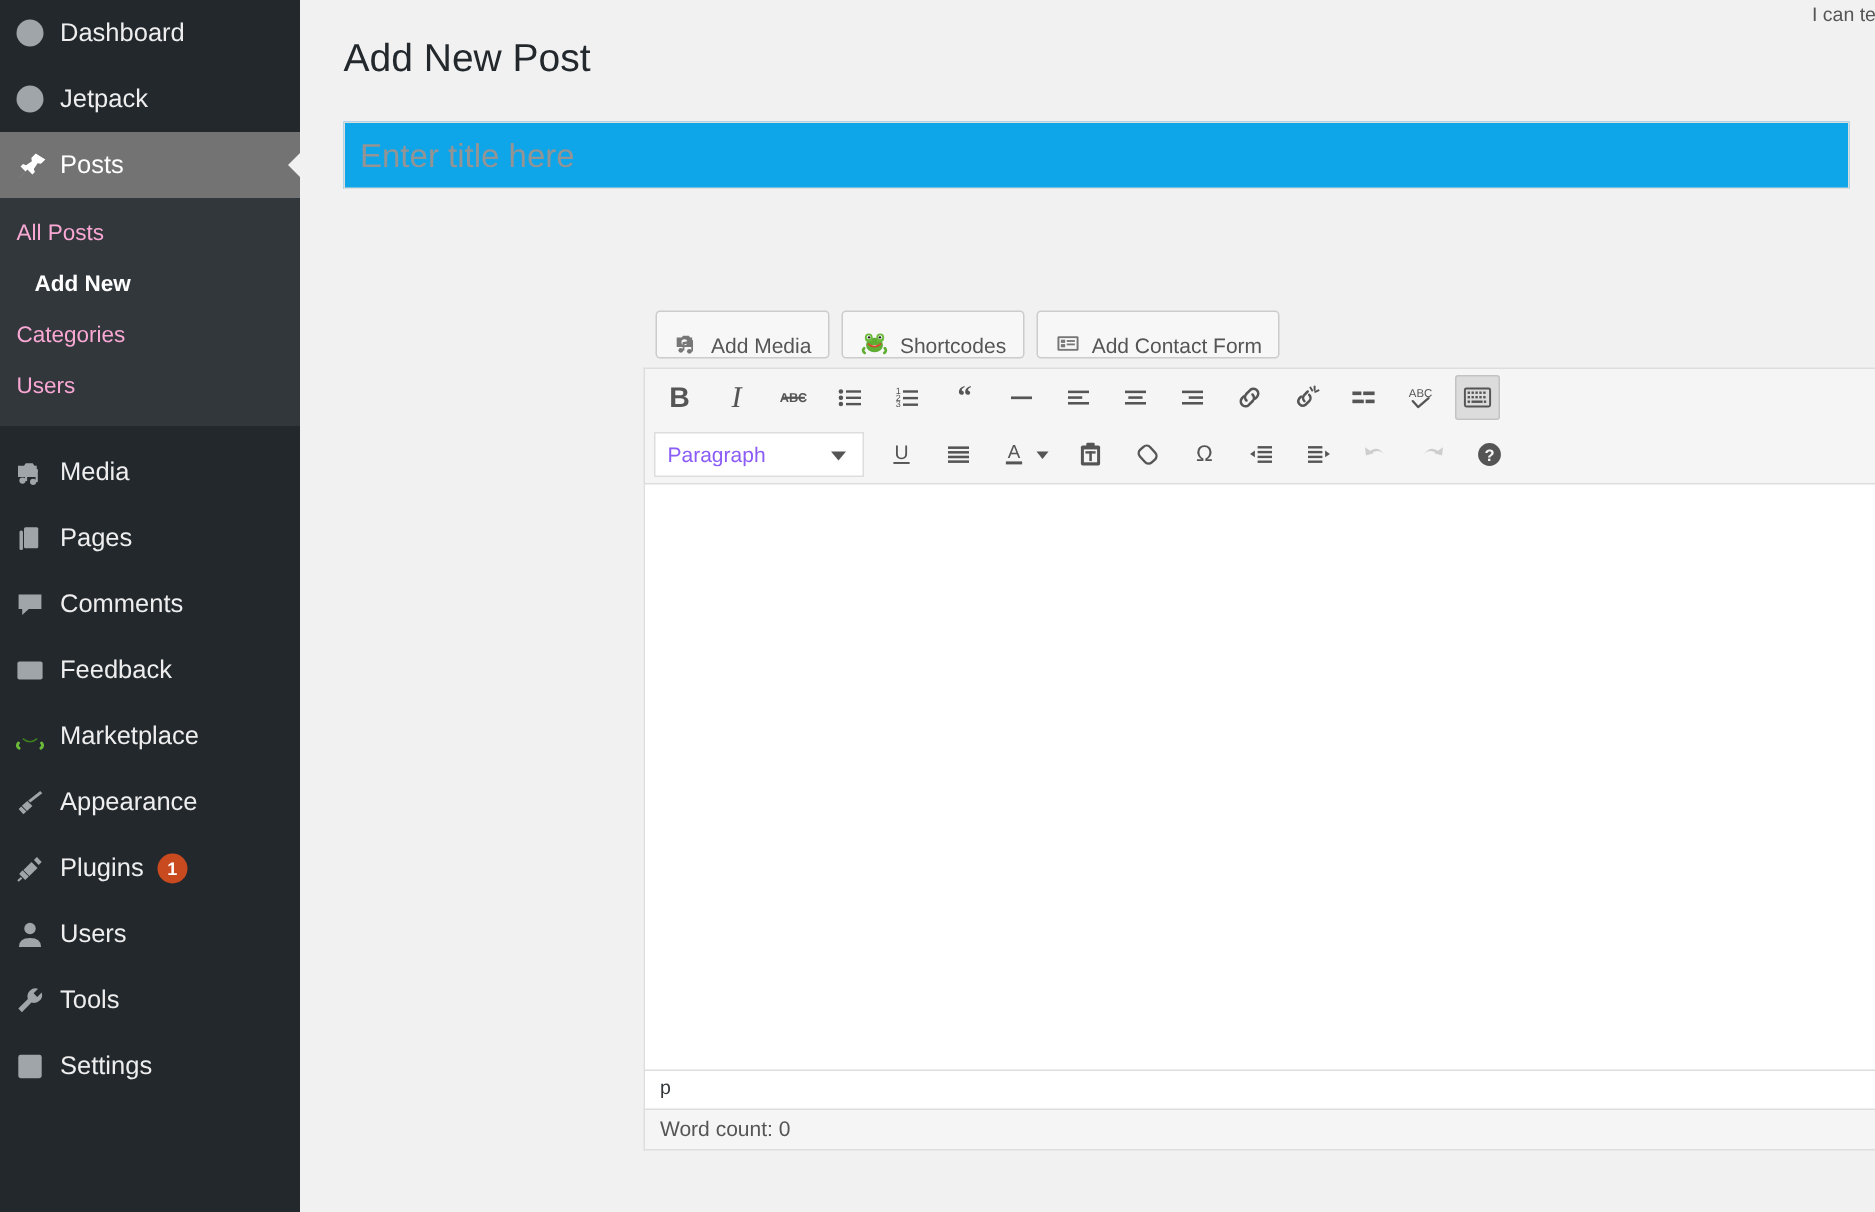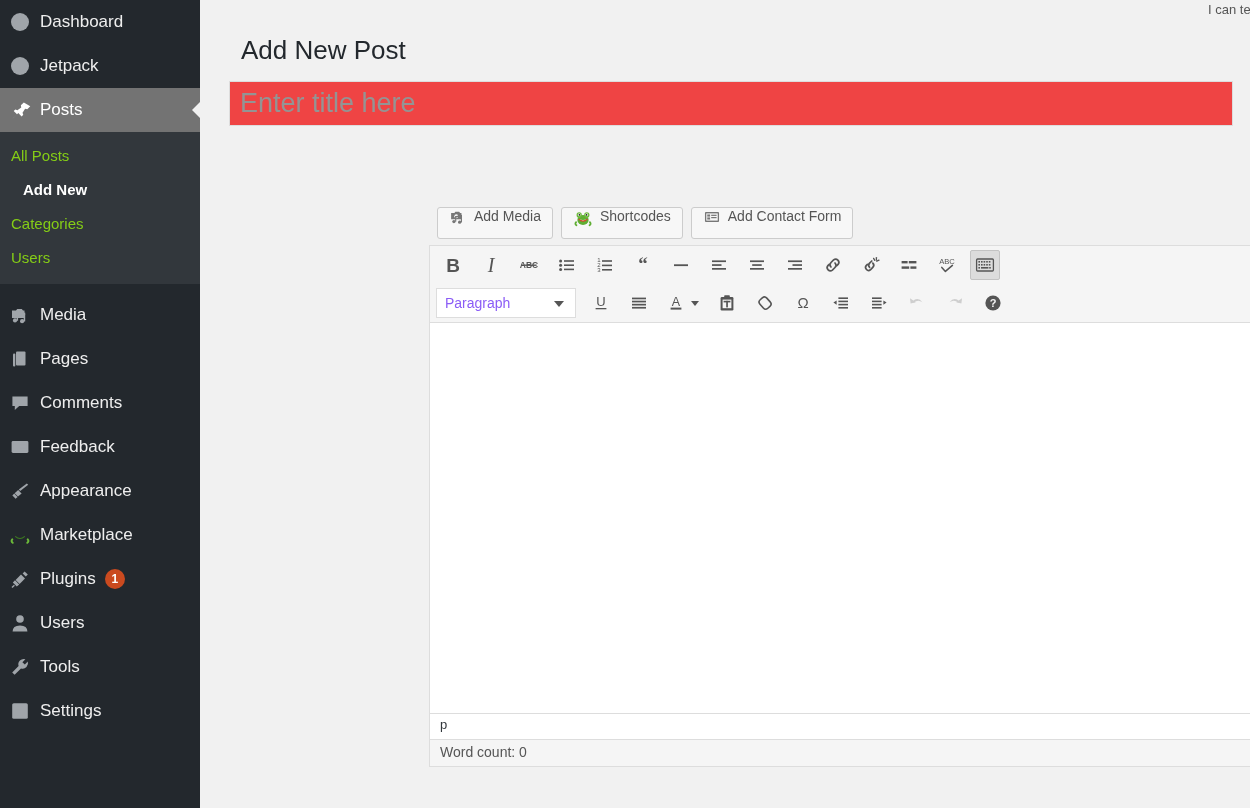--- a/index.html
+++ b/index.html
@@ -50,21 +50,21 @@
   .menu-item .ico svg * { fill: #a0a5aa; }
   .menu-item.active .ico svg * { fill: #ffffff; }
   .menu-item.frog .ico svg * { fill: none; }
 
   
   #submenu { background: #32373c; padding: 7px 0 9px 0; }
   .sub-item {
     display: block;
     padding: 6px 0 6px 11px;
     font-size: 15px;
-    color: #84cc16;
+    color: #f9a8d4;
     cursor: pointer;
     line-height: 22px;
   }
   .sub-item.current { color: #ffffff; font-weight: bold; margin-left: 12px; }
 
   .badge {
     display: inline-flex; align-items: center; justify-content: center;
     min-width: 20px; height: 20px;
     margin-left: 9px;
     padding: 0 5px;
@@ -88,51 +88,51 @@
     position: absolute; right: 0; top: 2px;
     font-size: 13px; color: #555;
     white-space: nowrap;
     overflow: hidden;
     width: 42px;
   }
   #page-title {
     position: absolute; left: 29px; top: 23px;
     font-size: 26px; font-weight: normal;
     color: #23282d;
-    margin: 12px;
+    margin: 0;
   }
   #title-wrap {
     position: absolute; left: 29px; top: 81px;
     width: 1004px; height: 45px;
   }
   #post-title-input {
     width: 100%; height: 45px;
     padding: 3px 10px;
     border: 1px solid #ddd;
-    background: #ef4444;
-    font-size: 27px;
+    background: #0ea5e9;
+    font-size: 22px;
     font-family: "Liberation Sans", sans-serif;
     color: #32373c;
     outline: none;
   }
   #post-title-input::placeholder { color: #949494; opacity: 1; }
 
   
   #editor {
     position: absolute; left: 229px; top: 196px;
     width: 1004px;
   }
 
   #media-buttons {
     height: 49px;
     padding: 11px 0 0 8px;
     display: flex; align-items: flex-start; gap: 8px;
   }
   .mbtn {
-    display: inline-flex; align-items: flex-start; gap: 7px;
+    display: inline-flex; align-items: flex-end; gap: 7px;
     height: 32px;
     padding: 0 11px;
     background: #f7f7f7;
     border: 1px solid #ccc;
     border-radius: 3px;
     font-size: 14px;
     color: #555;
     cursor: pointer;
     white-space: nowrap;
   }
@@ -312,48 +312,48 @@
             <rect x="4.4" y="6.8" width="13.2" height="8.4" fill="#23282d"></rect>
             <rect x="5.6" y="8.1" width="3.3" height="2.4" fill="#a0a5aa"></rect>
             <rect x="5.6" y="11.6" width="3.3" height="2.4" fill="#a0a5aa"></rect>
             <rect x="10.2" y="8.4" width="6.2" height="1.5" fill="#a0a5aa"></rect>
             <rect x="10.2" y="11.1" width="6.2" height="1.5" fill="#a0a5aa"></rect>
           </svg>
       </span>
       <span class="mlabel">Feedback</span>
     </div>
 
-    <div class="menu-item">
-      <span class="ico">
-        <svg viewBox="0 0 22 22">
-            <path d="M17.8 3.4 l1.4 1.4 -8 6.2 -1.4-1.4 Z" fill="#a0a5aa"></path>
-            <path d="M9.2 10 l3.4 3.4 -3.6 3.2 -3.4-3.4 Z" fill="#a0a5aa"></path>
-            <path d="M5.2 13.6 l3.4 3.4 -2 1.8 -3.2-3.4 Z" fill="#a0a5aa"></path>
-          </svg>
-      </span>
-      <span class="mlabel">Appearance</span>
-    </div>
-
     <div class="menu-item frog">
       <span class="ico">
         <svg viewBox="0 0 22 22">
           <ellipse cx="11" cy="13" rx="6.4" ry="5.6" fill="#6cba3a"></ellipse>
           <ellipse cx="6.6" cy="7.6" rx="3" ry="3.2" fill="#6cba3a"></ellipse>
           <ellipse cx="15.4" cy="7.6" rx="3" ry="3.2" fill="#6cba3a"></ellipse>
           <circle cx="6.6" cy="7.3" r="1.5" fill="#ffffff"></circle>
           <circle cx="15.4" cy="7.3" r="1.5" fill="#ffffff"></circle>
           <circle cx="6.8" cy="7.4" r="0.95" fill="#1a1a1a"></circle>
           <circle cx="15.2" cy="7.4" r="0.95" fill="#1a1a1a"></circle>
           <path d="M6.4 12.6 q4.6 3.6 9.2 0 q-4.6 1.6 -9.2 0 Z" fill="#ffffff"></path>
           <path d="M6.2 12.4 q4.8 4.2 9.6 0" stroke="#3d7d1e" stroke-width="1.1" fill="none"></path>
           <path d="M3.3 15.4 q-1.6 1.8 .4 3.4" stroke="#6cba3a" stroke-width="2" fill="none" stroke-linecap="round"></path>
           <path d="M18.7 15.4 q1.6 1.8 -.4 3.4" stroke="#6cba3a" stroke-width="2" fill="none" stroke-linecap="round"></path>
         </svg>
       </span>
       <span class="mlabel">Marketplace</span>
+    </div>
+
+    <div class="menu-item">
+      <span class="ico">
+        <svg viewBox="0 0 22 22">
+            <path d="M17.8 3.4 l1.4 1.4 -8 6.2 -1.4-1.4 Z" fill="#a0a5aa"></path>
+            <path d="M9.2 10 l3.4 3.4 -3.6 3.2 -3.4-3.4 Z" fill="#a0a5aa"></path>
+            <path d="M5.2 13.6 l3.4 3.4 -2 1.8 -3.2-3.4 Z" fill="#a0a5aa"></path>
+          </svg>
+      </span>
+      <span class="mlabel">Appearance</span>
     </div>
 
     <div class="menu-item">
       <span class="ico">
         <svg viewBox="0 0 22 22">
             <path d="M15.6 3.4 l3.2 3.2 -2 2 -3.2-3.2 Z" fill="#a0a5aa"></path>
             <path d="M12 6.6 l4 4 -5.4 5.4 -4-4 Z" fill="#a0a5aa"></path>
             <path d="M6 12.2 l4.2 4.2 -2.4 2.2 -4-4 Z" fill="#a0a5aa"></path>
             <path d="M3 19.4 l2.4-2.2" stroke="#a0a5aa" stroke-width="1.4"></path>
           </svg>

